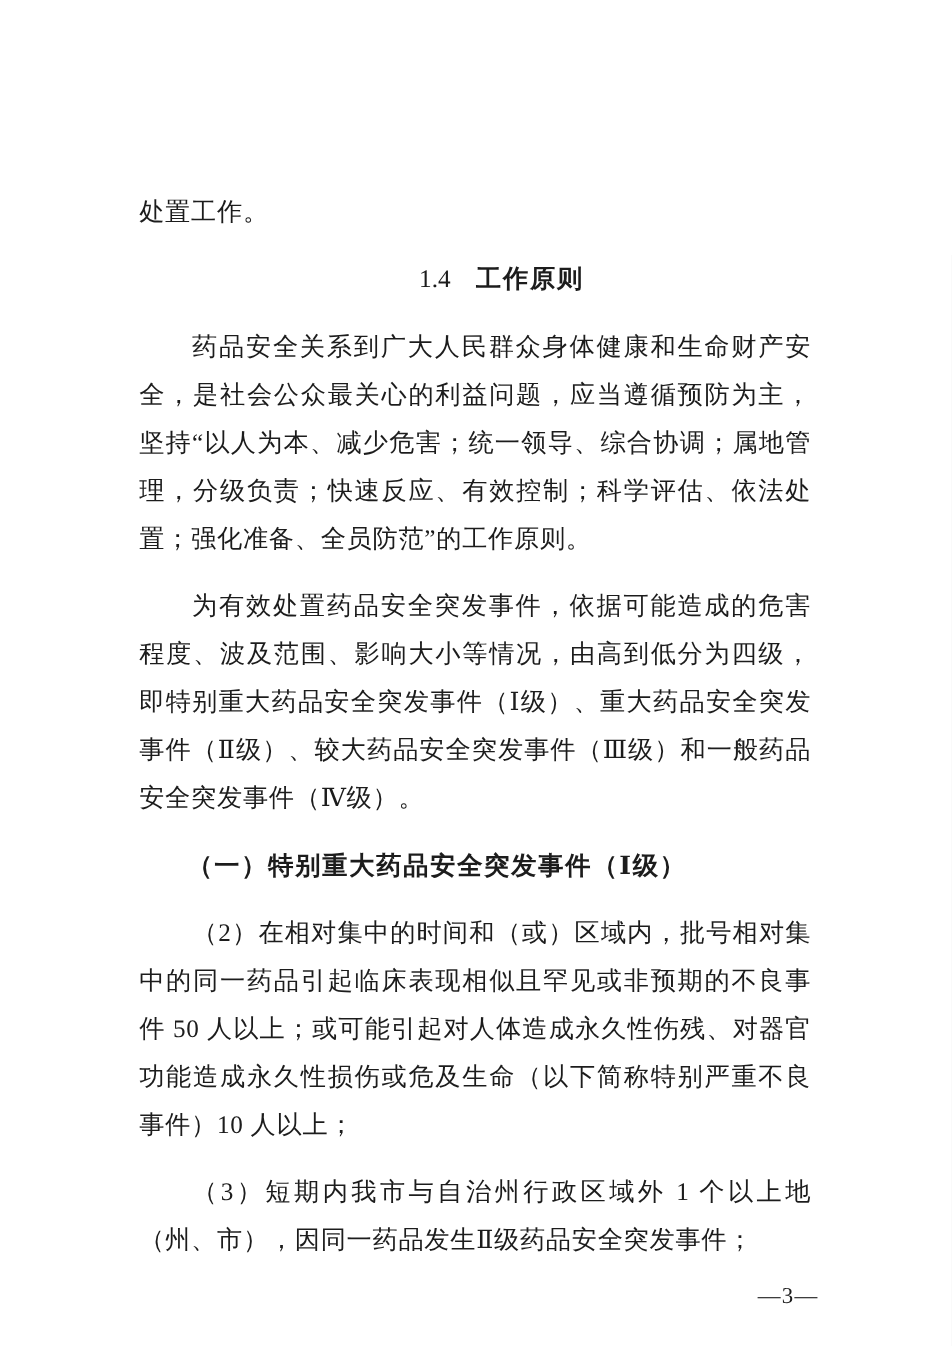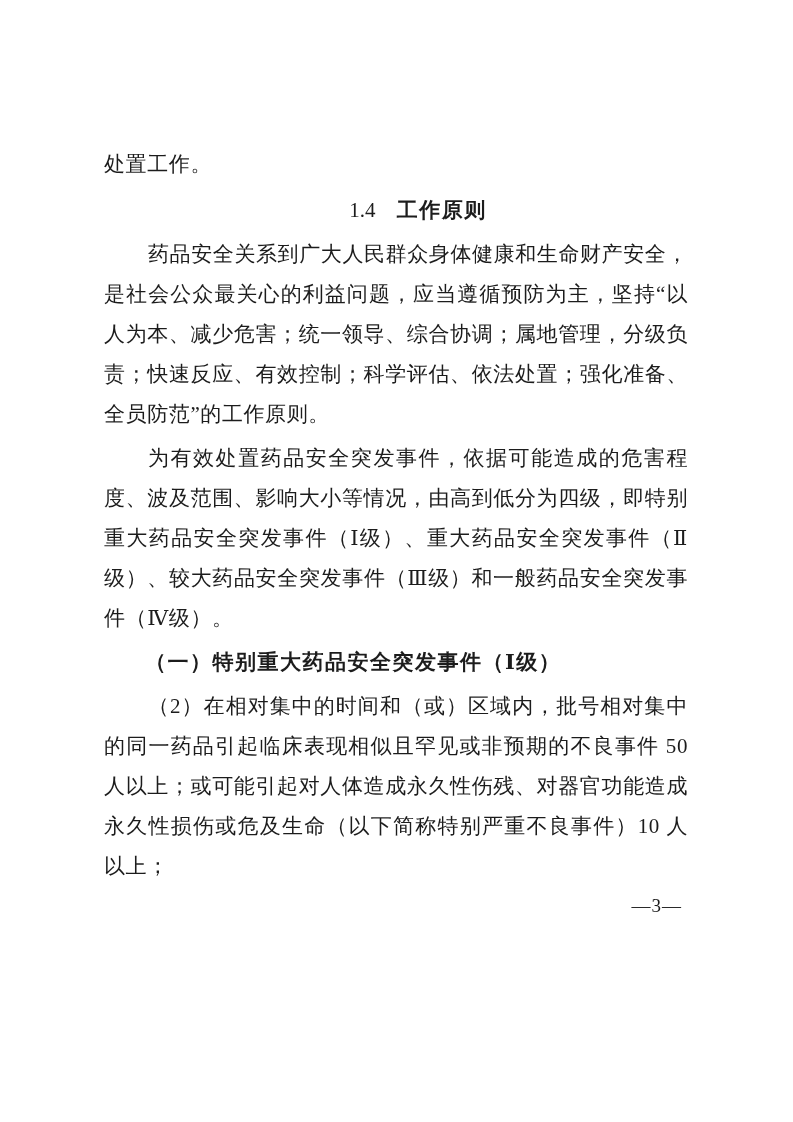--- a/index.html
+++ b/index.html
@@ -12,21 +12,21 @@
   .sheet {
     box-sizing: border-box;
     width: 793px;
     height: 1122px;
     background: #ffffff;
     padding: 140px 101px 0 100px;
     color: #1c1c1c;
     overflow: hidden;
   }
   p.body {
-    margin: 4px;
+    margin: 16px;
     font-size: 21px;
     line-height: 40px;
     text-align: justify;
     letter-spacing: 0.6px;
     font-family: "Liberation Serif", "DejaVu Serif", serif;
   }
   .indent { text-indent: 44px; }
   h2.heading {
     margin: 0;
     padding-left: 44px;
@@ -39,21 +39,21 @@
     font-family: "Liberation Serif", "DejaVu Serif", serif;
     font-weight: 500;
     margin-right: 16px;
   }
   h2.heading .h-title {
     font-family: "Liberation Sans", "DejaVu Sans", sans-serif;
     letter-spacing: 1.5px;
   }
   h2.h14 { margin-top: 6px; }
   h3.sub-heading {
-    margin: 1px;
+    margin: 12px;
     font-size: 21px;
     line-height: 40px;
     font-weight: 700;
     text-indent: 44px;
     letter-spacing: 1.5px;
     font-family: "Liberation Serif", "DejaVu Serif", serif;
   }
   .page-number {
     margin-top: 8px;
     text-align: right;
@@ -80,16 +80,17 @@
 
 
   <p class="body indent">为有效处置药品安全突发事件，依据可能造成的危害程度、波及范围、影响大小等情况，由高到低分为四级，即特别重大药品安全突发事件（Ⅰ级）、重大药品安全突发事件（Ⅱ级）、较大药品安全突发事件（Ⅲ级）和一般药品安全突发事件（Ⅳ级）。</p>
 
   <h3 class="sub-heading">（一）特别重大药品安全突发事件（Ⅰ级）</h3>
 
 
   <p class="body indent">（2）在相对集中的时间和（或）区域内，批号相对集中的同一药品引起临床表现相似且罕见或非预期的不良事件 50 人以上；或可能引起对人体造成永久性伤残、对器官功能造成永久性损伤或危及生命（以下简称特别严重不良事件）10 人以上；</p>
 
 
+  <p class="body indent">（3）短期内我市与自治州行政区域外 1 个以上地（州、市），因同一药品发生Ⅱ级药品安全突发事件；</p>
 
   <div class="page-number">—3—</div>
 
 </div>
 
 </body></html>

